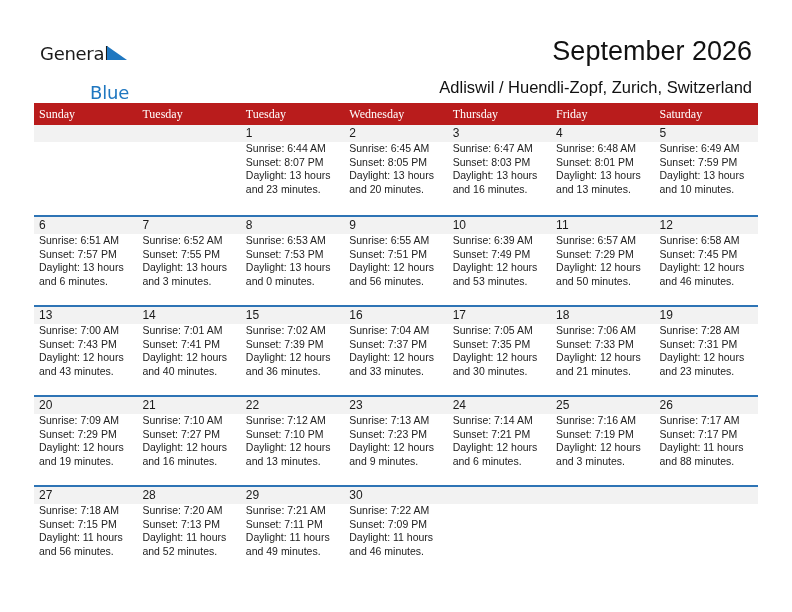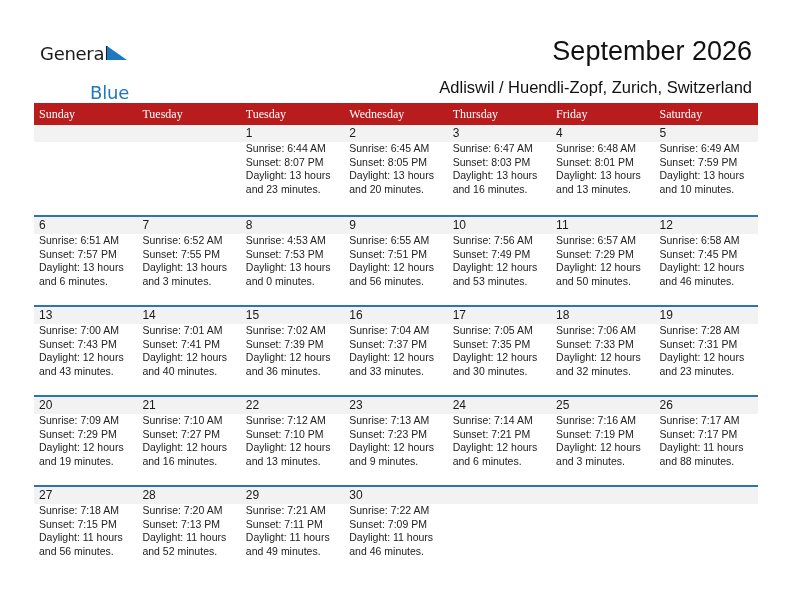--- a/index.html
+++ b/index.html
@@ -103,35 +103,35 @@
           </div>
           <div class="day">
             <div class="num">7</div>
             <div class="line">Sunrise: 6:52 AM</div>
             <div class="line">Sunset: 7:55 PM</div>
             <div class="line">Daylight: 13 hours</div>
             <div class="line">and 3 minutes.</div>
           </div>
           <div class="day">
             <div class="num">8</div>
-            <div class="line">Sunrise: 4:53 AM</div>
+            <div class="line">Sunrise: 6:53 AM</div>
             <div class="line">Sunset: 7:53 PM</div>
             <div class="line">Daylight: 13 hours</div>
             <div class="line">and 0 minutes.</div>
           </div>
           <div class="day">
             <div class="num">9</div>
             <div class="line">Sunrise: 6:55 AM</div>
             <div class="line">Sunset: 7:51 PM</div>
             <div class="line">Daylight: 12 hours</div>
             <div class="line">and 56 minutes.</div>
           </div>
           <div class="day">
             <div class="num">10</div>
-            <div class="line">Sunrise: 7:56 AM</div>
+            <div class="line">Sunrise: 6:39 AM</div>
             <div class="line">Sunset: 7:49 PM</div>
             <div class="line">Daylight: 12 hours</div>
             <div class="line">and 53 minutes.</div>
           </div>
           <div class="day">
             <div class="num">11</div>
             <div class="line">Sunrise: 6:57 AM</div>
             <div class="line">Sunset: 7:29 PM</div>
             <div class="line">Daylight: 12 hours</div>
             <div class="line">and 50 minutes.</div>
@@ -181,21 +181,21 @@
             <div class="line">Sunrise: 7:05 AM</div>
             <div class="line">Sunset: 7:35 PM</div>
             <div class="line">Daylight: 12 hours</div>
             <div class="line">and 30 minutes.</div>
           </div>
           <div class="day">
             <div class="num">18</div>
             <div class="line">Sunrise: 7:06 AM</div>
             <div class="line">Sunset: 7:33 PM</div>
             <div class="line">Daylight: 12 hours</div>
-            <div class="line">and 32 minutes.</div>
+            <div class="line">and 21 minutes.</div>
           </div>
           <div class="day">
             <div class="num">19</div>
             <div class="line">Sunrise: 7:28 AM</div>
             <div class="line">Sunset: 7:31 PM</div>
             <div class="line">Daylight: 12 hours</div>
             <div class="line">and 23 minutes.</div>
           </div>
         </div>
       </div>

